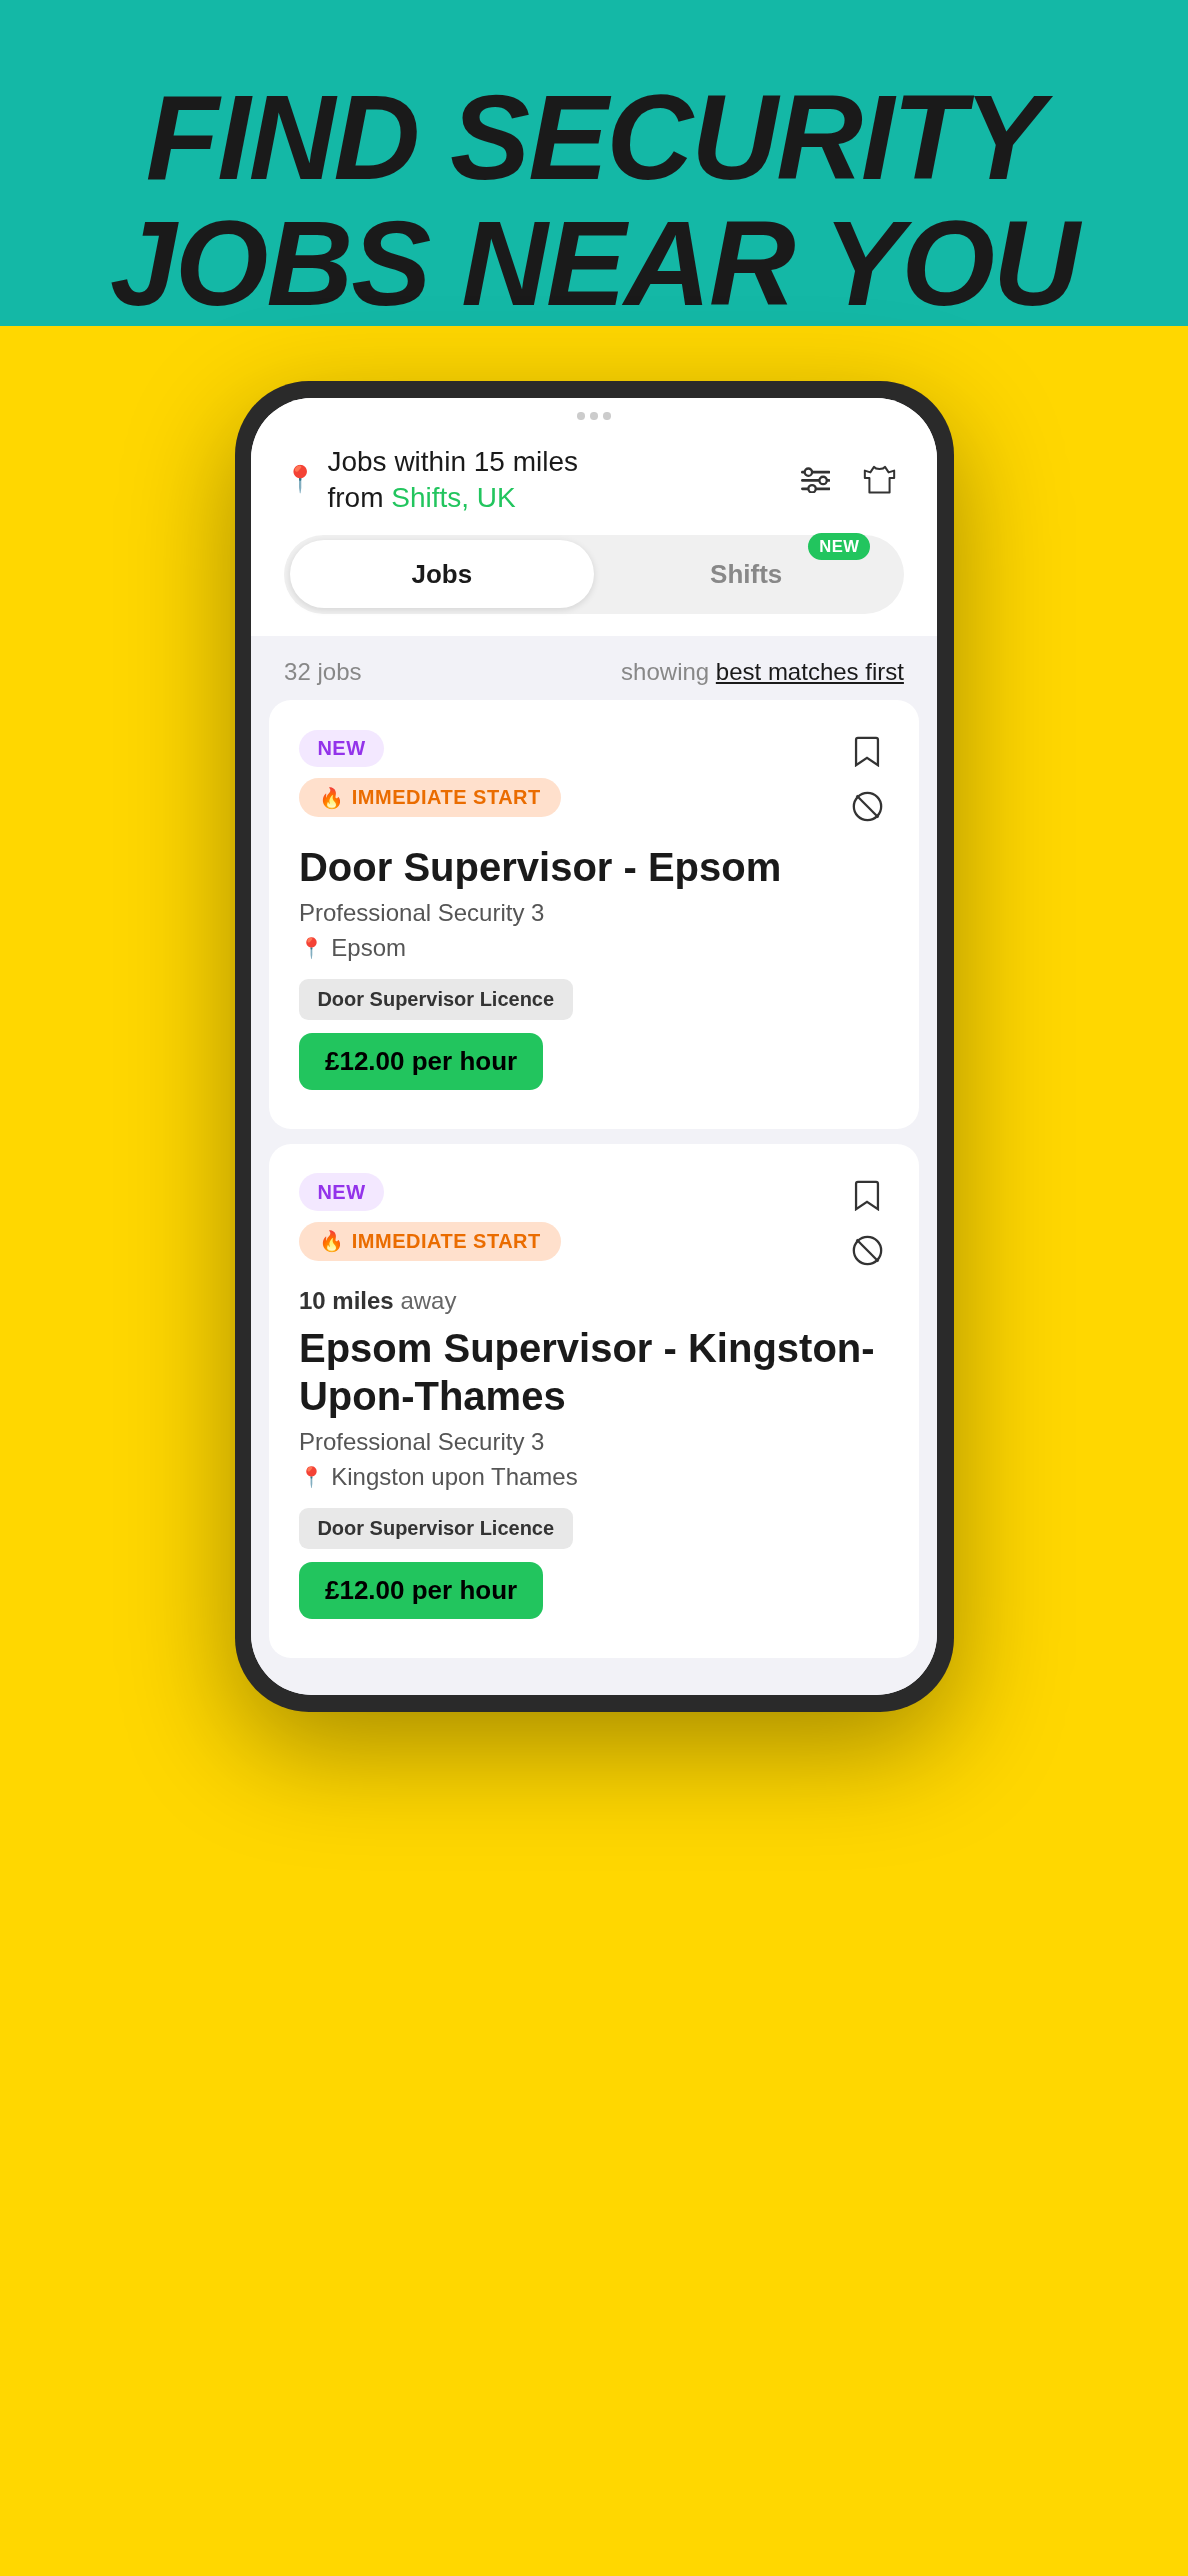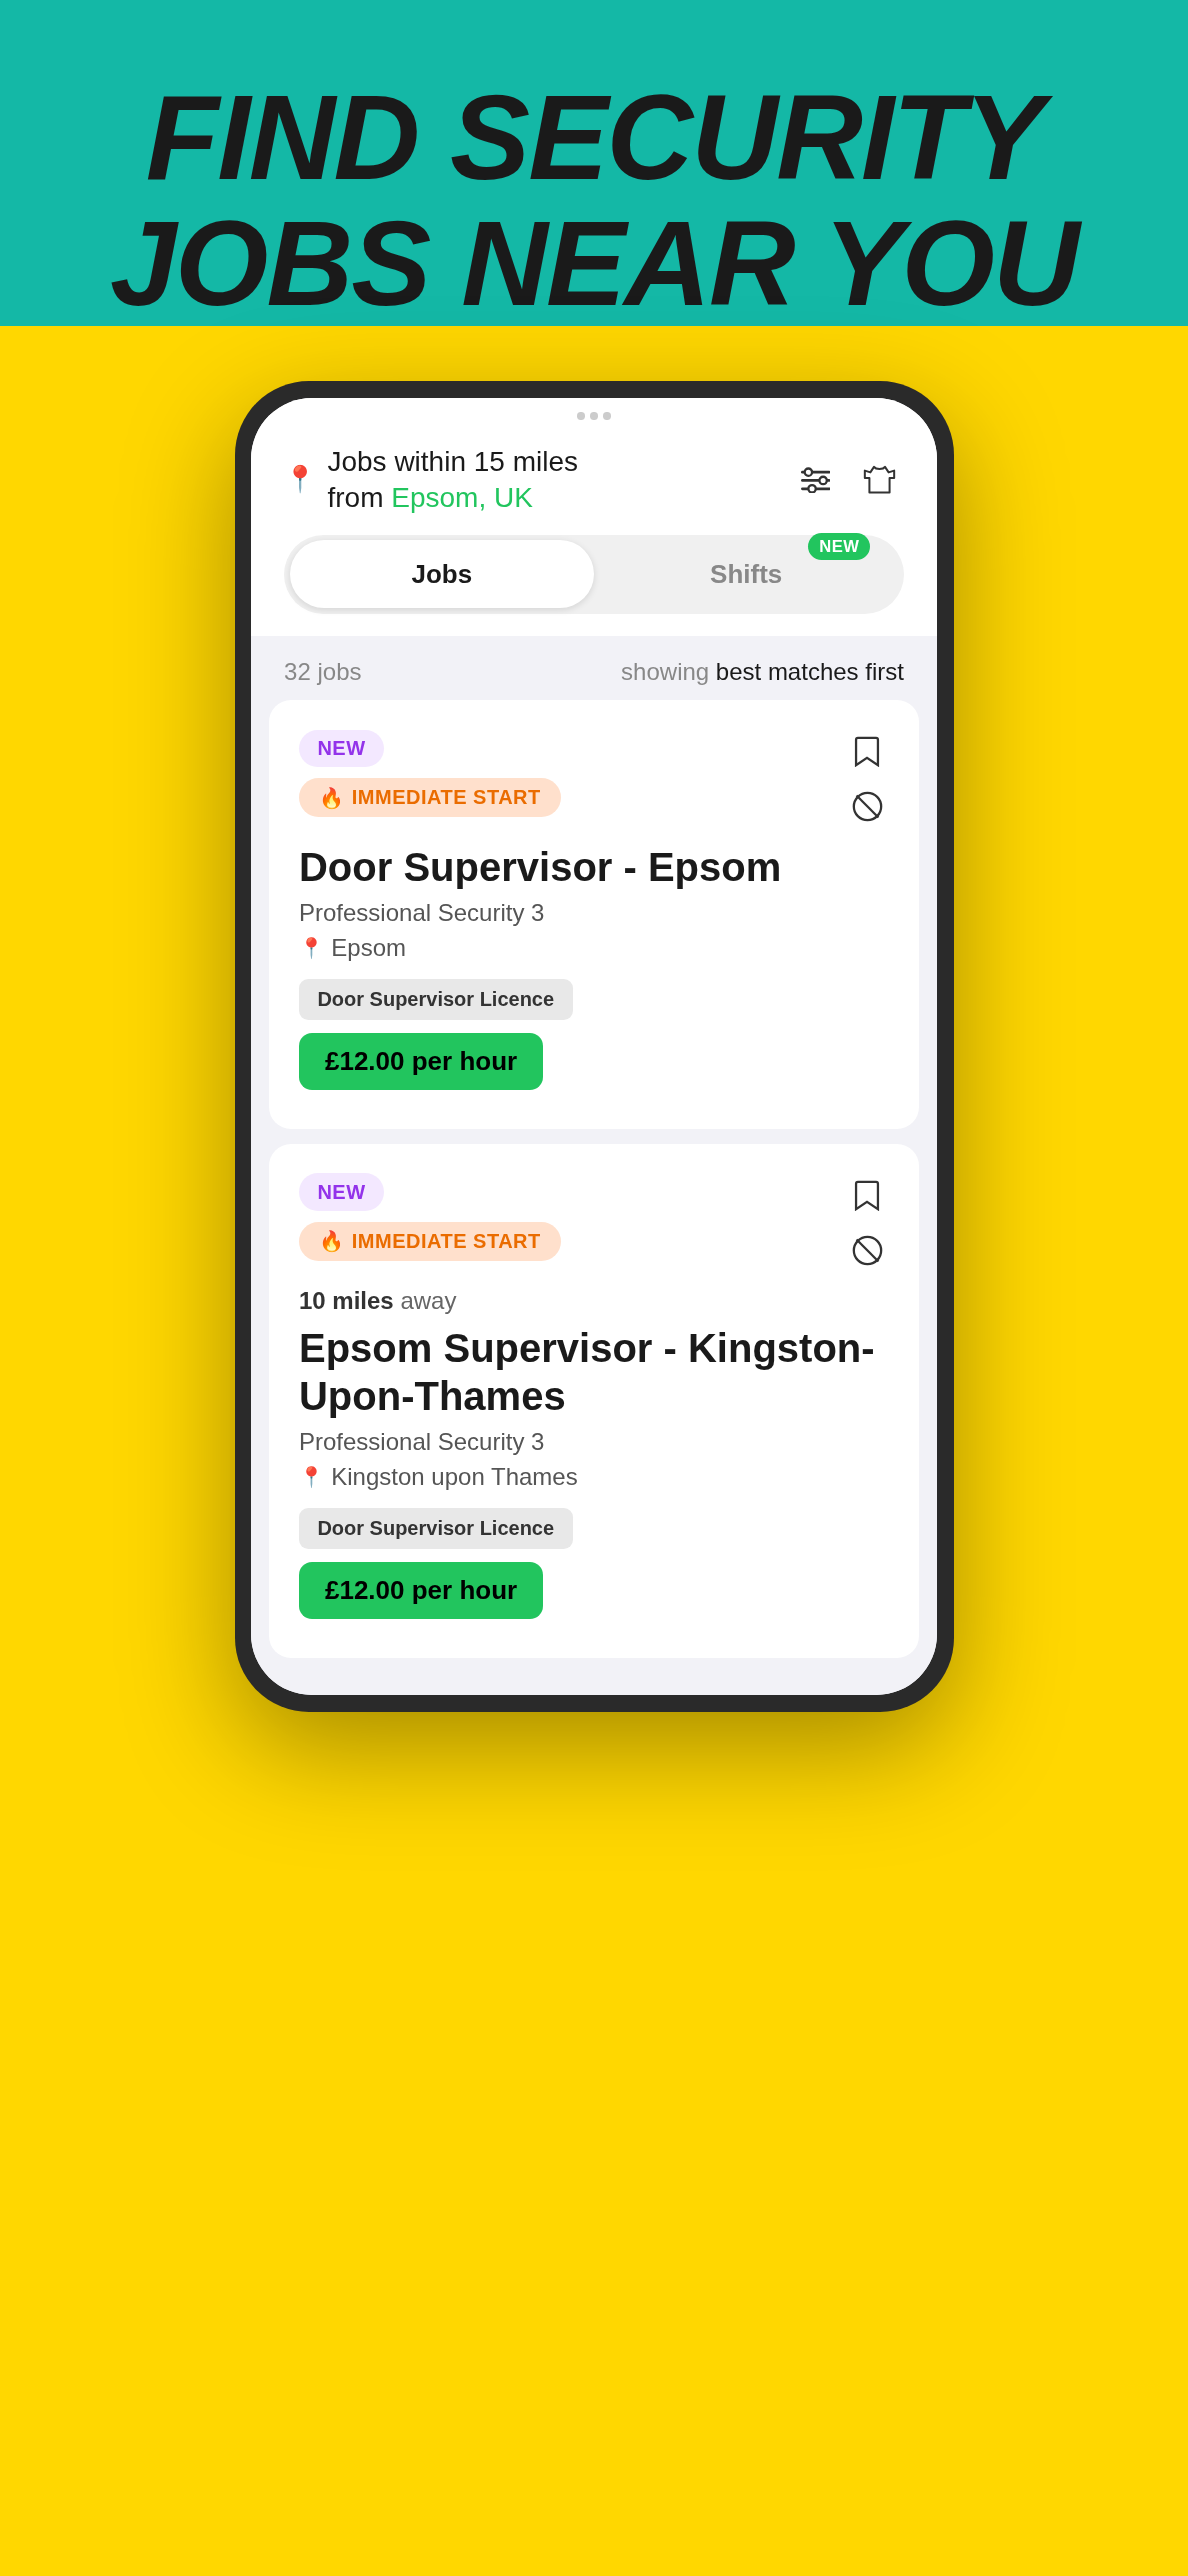--- a/index.html
+++ b/index.html
@@ -162,20 +162,21 @@
       font-size: 24px;
       color: #888;
     }
     .jobs-sort {
       font-size: 24px;
       color: #888;
       margin-left: auto;
     }
     .sort-highlight {
       color: #1a1a1a;
+      text-decoration: underline;
       font-weight: 500;
     }
 
     
     .jobs-list {
       background: #f2f2f7;
       padding: 0 18.4px;
       display: flex;
       flex-direction: column;
       gap: 14.7px;
@@ -333,21 +334,21 @@
         <div class="dot"></div>
         <div class="dot"></div>
       </div>
 
       <div class="app-header">
         <div class="location-row">
           <span class="location-icon">📍</span>
           <div class="location-text">
             <span>Jobs within 15 miles</span><br>
             <span>from</span>
-            <span class="location-city">Epsom, UK</span>
+            <span class="location-city">Shifts, UK</span>
           </div>
         </div>
         <div class="header-icons">
           <div class="header-icon-btn">
             <svg width="29.5" height="26" viewBox="0 0 32 28" fill="none">
               <rect x="0" y="4" width="32" height="3" rx="1.5" fill="#333"></rect>
               <rect x="0" y="13" width="32" height="3" rx="1.5" fill="#333"></rect>
               <rect x="0" y="22" width="32" height="3" rx="1.5" fill="#333"></rect>
               <circle cx="8" cy="5.5" r="4" fill="white" stroke="#333" stroke-width="2.5"></circle>
               <circle cx="24" cy="14.5" r="4" fill="white" stroke="#333" stroke-width="2.5"></circle>

